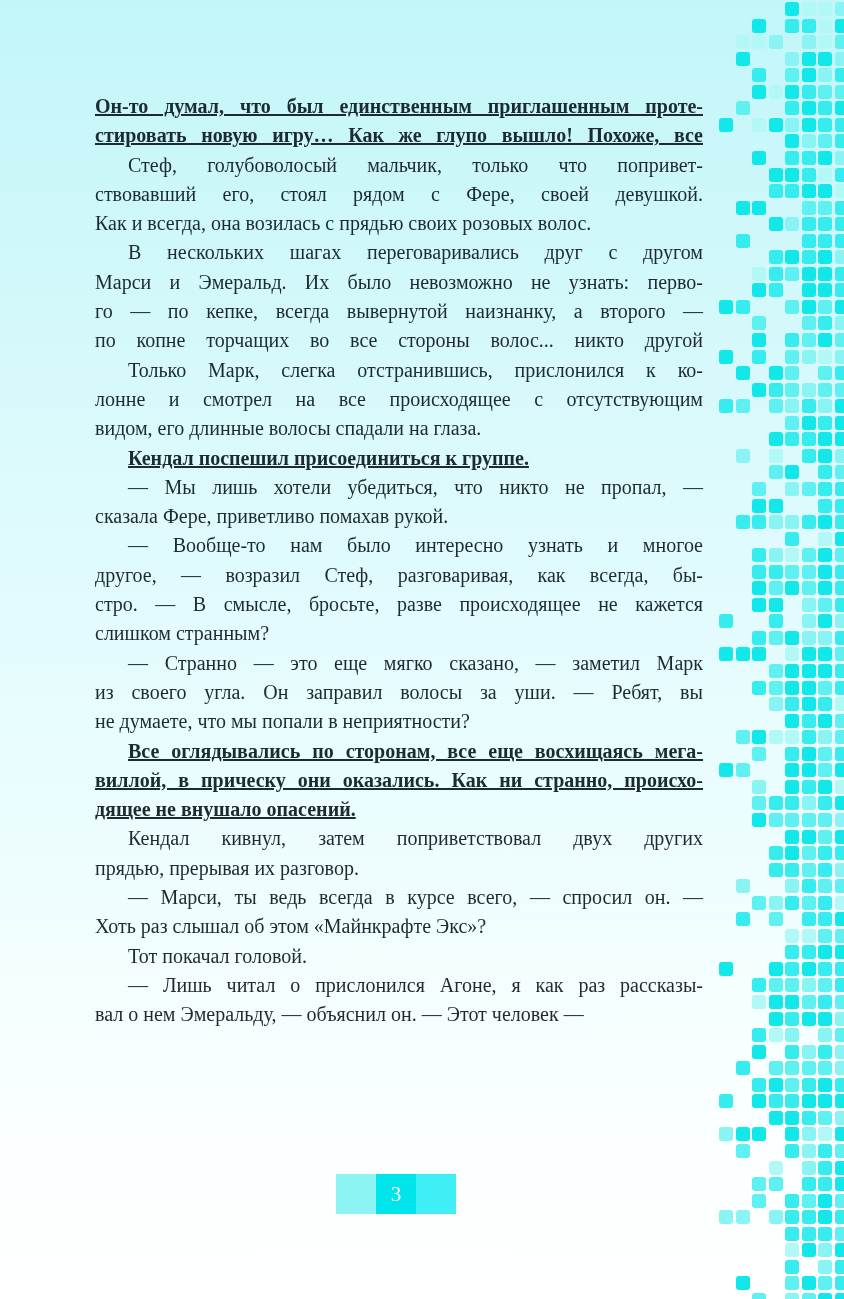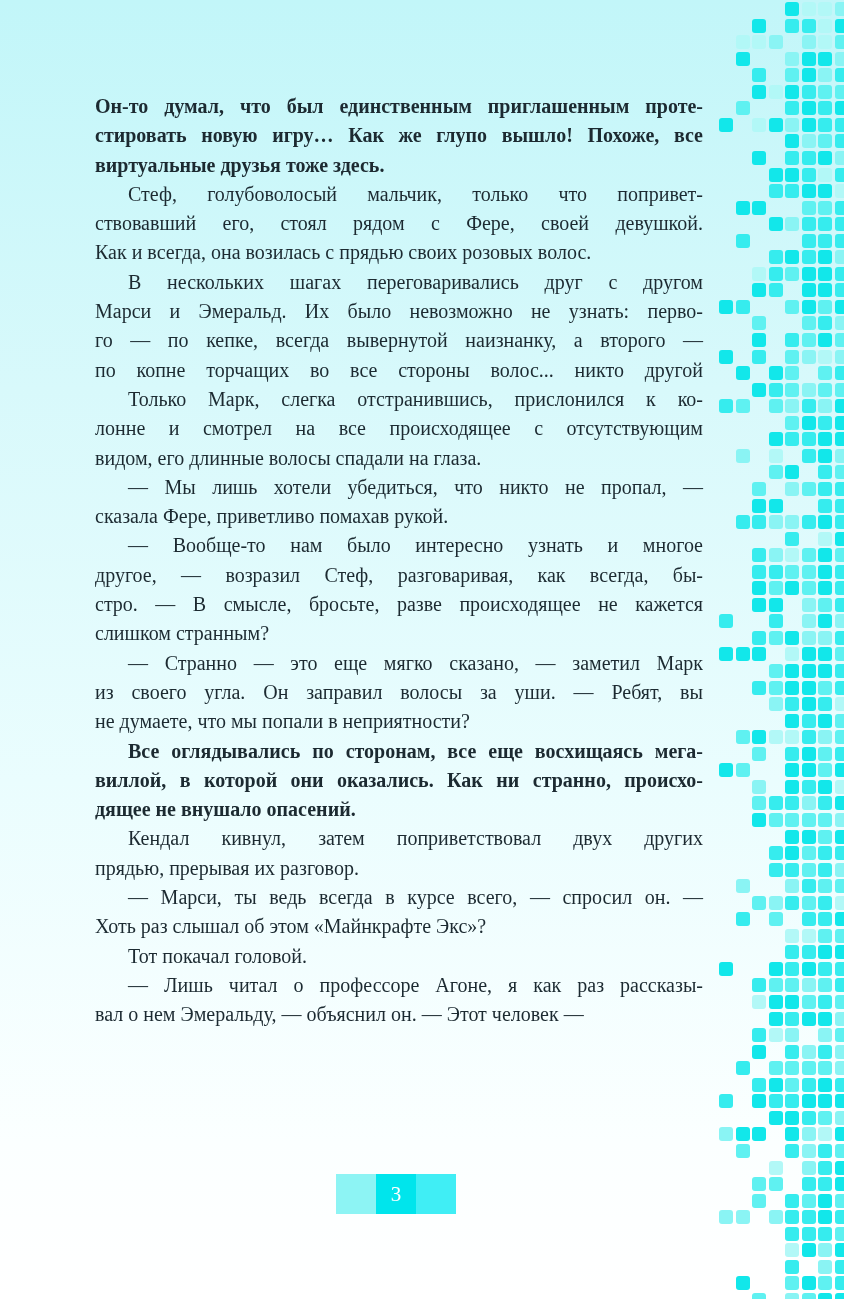--- a/index.html
+++ b/index.html
@@ -25,21 +25,21 @@
   .text-block {
     position: absolute;
     left: 95px;
     top: 92px;
     width: 608px;
     font-size: 20px;
     line-height: 29.3px;
     color: #1c2a31;
   }
   .para { margin: 0; }
-  .para.bold { font-weight: bold; }
+  .para.bold { font-weight: bold; text-decoration: underline; }
   .line { min-height: 29.3px; }
   .line.just { text-align: justify; text-align-last: justify; }
   .line.indent { text-indent: 33px; }
   .badge {
     position: absolute;
     left: 336px;
     top: 1174px;
     display: flex;
   }
   .sq { width: 40px; height: 40px; }
@@ -470,71 +470,73 @@
       <div class="px" style="left: 785.2px; top: 1292.9px; width: 14px; height: 14px; background: rgb(138, 244, 244);"></div>
       <div class="px" style="left: 801.75px; top: 1292.9px; width: 14px; height: 14px; background: rgb(95, 241, 241);"></div>
       <div class="px" style="left: 818.3px; top: 1292.9px; width: 14px; height: 14px; background: rgb(18, 231, 234);"></div>
       <div class="px" style="left: 834.85px; top: 1292.9px; width: 14px; height: 14px; background: rgb(18, 231, 234);"></div>
     </div>
 
   <div class="text-block" id="text-block" style="color: rgb(28, 42, 49);">
       <div class="para bold">
         <div class="line just">Он-то думал, что был единственным приглашенным проте-</div>
         <div class="line just">стировать новую игру… Как же глупо вышло! Похоже, все</div>
-        <div class="line">виртуальные друзья тоже здесь.</div>
       </div>
       <div class="para">
         <div class="line just indent">Стеф, голубоволосый мальчик, только что попривет-</div>
         <div class="line just">ствовавший его, стоял рядом с Фере, своей девушкой.</div>
         <div class="line">Как и всегда, она возилась с прядью своих розовых волос.</div>
       </div>
       <div class="para">
         <div class="line just indent">В нескольких шагах переговаривались друг с другом</div>
         <div class="line just">Марси и Эмеральд. Их было невозможно не узнать: перво-</div>
         <div class="line just">го — по кепке, всегда вывернутой наизнанку, а второго —</div>
         <div class="line just">по копне торчащих во все стороны волос... никто другой</div>
       </div>
       <div class="para">
         <div class="line just indent">Только Марк, слегка отстранившись, прислонился к ко-</div>
         <div class="line just">лонне и смотрел на все происходящее с отсутствующим</div>
         <div class="line">видом, его длинные волосы спадали на глаза.</div>
       </div>
+      <div class="para bold">
+        <div class="line indent">Кендал поспешил присоединиться к группе.</div>
+      </div>
       <div class="para">
         <div class="line just indent">— Мы лишь хотели убедиться, что никто не пропал, —</div>
         <div class="line">сказала Фере, приветливо помахав рукой.</div>
       </div>
       <div class="para">
         <div class="line just indent">— Вообще-то нам было интересно узнать и многое</div>
         <div class="line just">другое, — возразил Стеф, разговаривая, как всегда, бы-</div>
         <div class="line just">стро. — В смысле, бросьте, разве происходящее не кажется</div>
         <div class="line">слишком странным?</div>
       </div>
       <div class="para">
         <div class="line just indent">— Странно — это еще мягко сказано, — заметил Марк</div>
         <div class="line just">из своего угла. Он заправил волосы за уши. — Ребят, вы</div>
         <div class="line">не думаете, что мы попали в неприятности?</div>
       </div>
       <div class="para bold">
         <div class="line just indent">Все оглядывались по сторонам, все еще восхищаясь мега-</div>
-        <div class="line just">виллой, в которой они оказались. Как ни странно, происхо-</div>
+        <div class="line just">виллой, в прическу они оказались. Как ни странно, происхо-</div>
         <div class="line">дящее не внушало опасений.</div>
       </div>
       <div class="para">
         <div class="line just indent">Кендал кивнул, затем поприветствовал двух других</div>
         <div class="line">прядью, прерывая их разговор.</div>
       </div>
       <div class="para">
         <div class="line just indent">— Марси, ты ведь всегда в курсе всего, — спросил он. —</div>
         <div class="line">Хоть раз слышал об этом «Майнкрафте Экс»?</div>
       </div>
       <div class="para">
         <div class="line indent">Тот покачал головой.</div>
       </div>
       <div class="para">
-        <div class="line just indent">— Лишь читал о профессоре Агоне, я как раз рассказы-</div>
+        <div class="line just indent">— Лишь читал о прислонился Агоне, я как раз рассказы-</div>
         <div class="line">вал о нем Эмеральду, — объяснил он. — Этот человек —</div>
       </div>
     </div>
 
   <div class="badge">
     <span class="sq sq-left" style="background: rgb(141, 244, 244);"></span>
     <span class="sq sq-mid" style="background: rgb(0, 229, 236); color: rgb(255, 255, 255);">
         <span>3</span>
       </span>
     <span class="sq sq-right" style="background: rgb(64, 238, 245);"></span>

